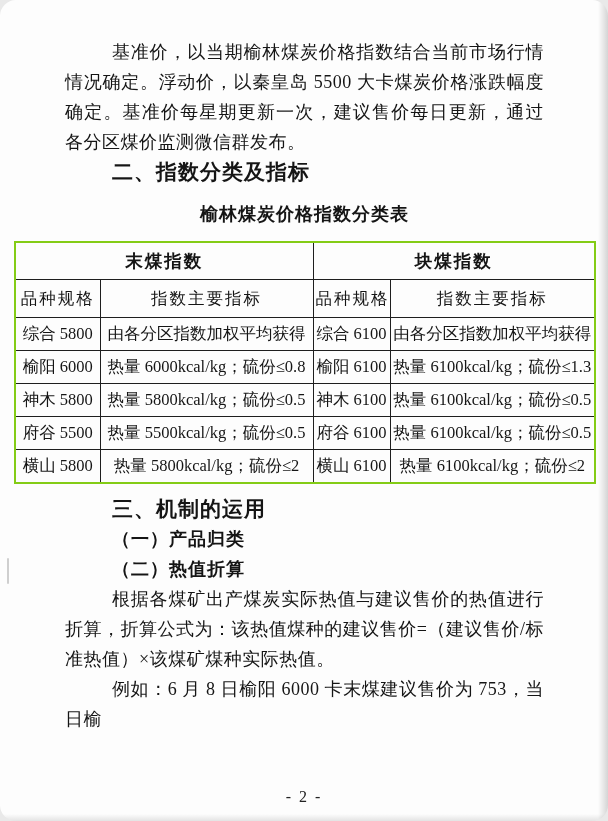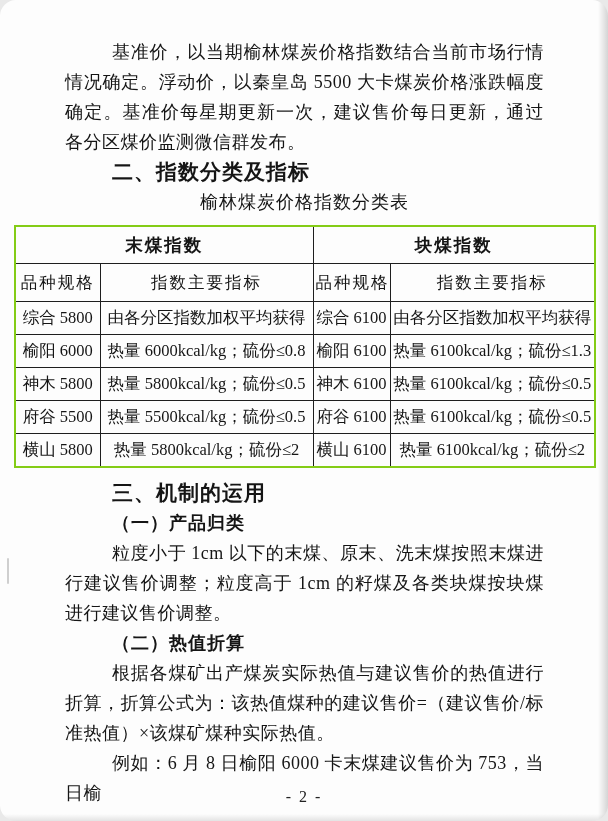--- a/index.html
+++ b/index.html
@@ -54,24 +54,24 @@
   .subheading {
     margin: 0;
     font-size: 18px;
     line-height: 30px;
     font-weight: 700;
     font-family: Liberation Serif, serif;
     text-indent: 47px;
     letter-spacing: 1px;
   }
   .table-title {
-    margin: 0;
+    margin: 12px;
     font-size: 18px;
     line-height: 30px;
-    font-weight: 400;
+    font-weight: 700;
     font-family: "Liberation Sans", "DejaVu Sans", sans-serif;
     text-align: center;
     letter-spacing: 1px;
   }
   table.idx {
     border-collapse: collapse;
     table-layout: fixed;
     width: 580px;
     margin: 8px 0 0 -51px;
     border: 2px solid #84cc16;
@@ -163,21 +163,20 @@
         </tr>
       </tbody>
     </table>
 
     <div class="spacer-10"></div>
 
     <h3 class="heading">三、机制的运用</h3>
 
     <h4 class="subheading">（一）产品归类</h4>
 
-    <p class="para indent">粒度小于 1cm 以下的末煤、原末、洗末煤按照末煤进行建议售价调整；粒度高于 1cm 的籽煤及各类块煤按块煤进行建议售价调整。</p>
 
     <h4 class="subheading">（二）热值折算</h4>
 
     <p class="para indent">根据各煤矿出产煤炭实际热值与建议售价的热值进行折算，折算公式为：该热值煤种的建议售价=（建议售价/标准热值）×该煤矿煤种实际热值。</p>
 
     <p class="para indent">例如：6 月 8 日榆阳 6000 卡末煤建议售价为 753，当日榆</p>
 
   </div>
 
   <div class="page-number">- 2 -</div>

